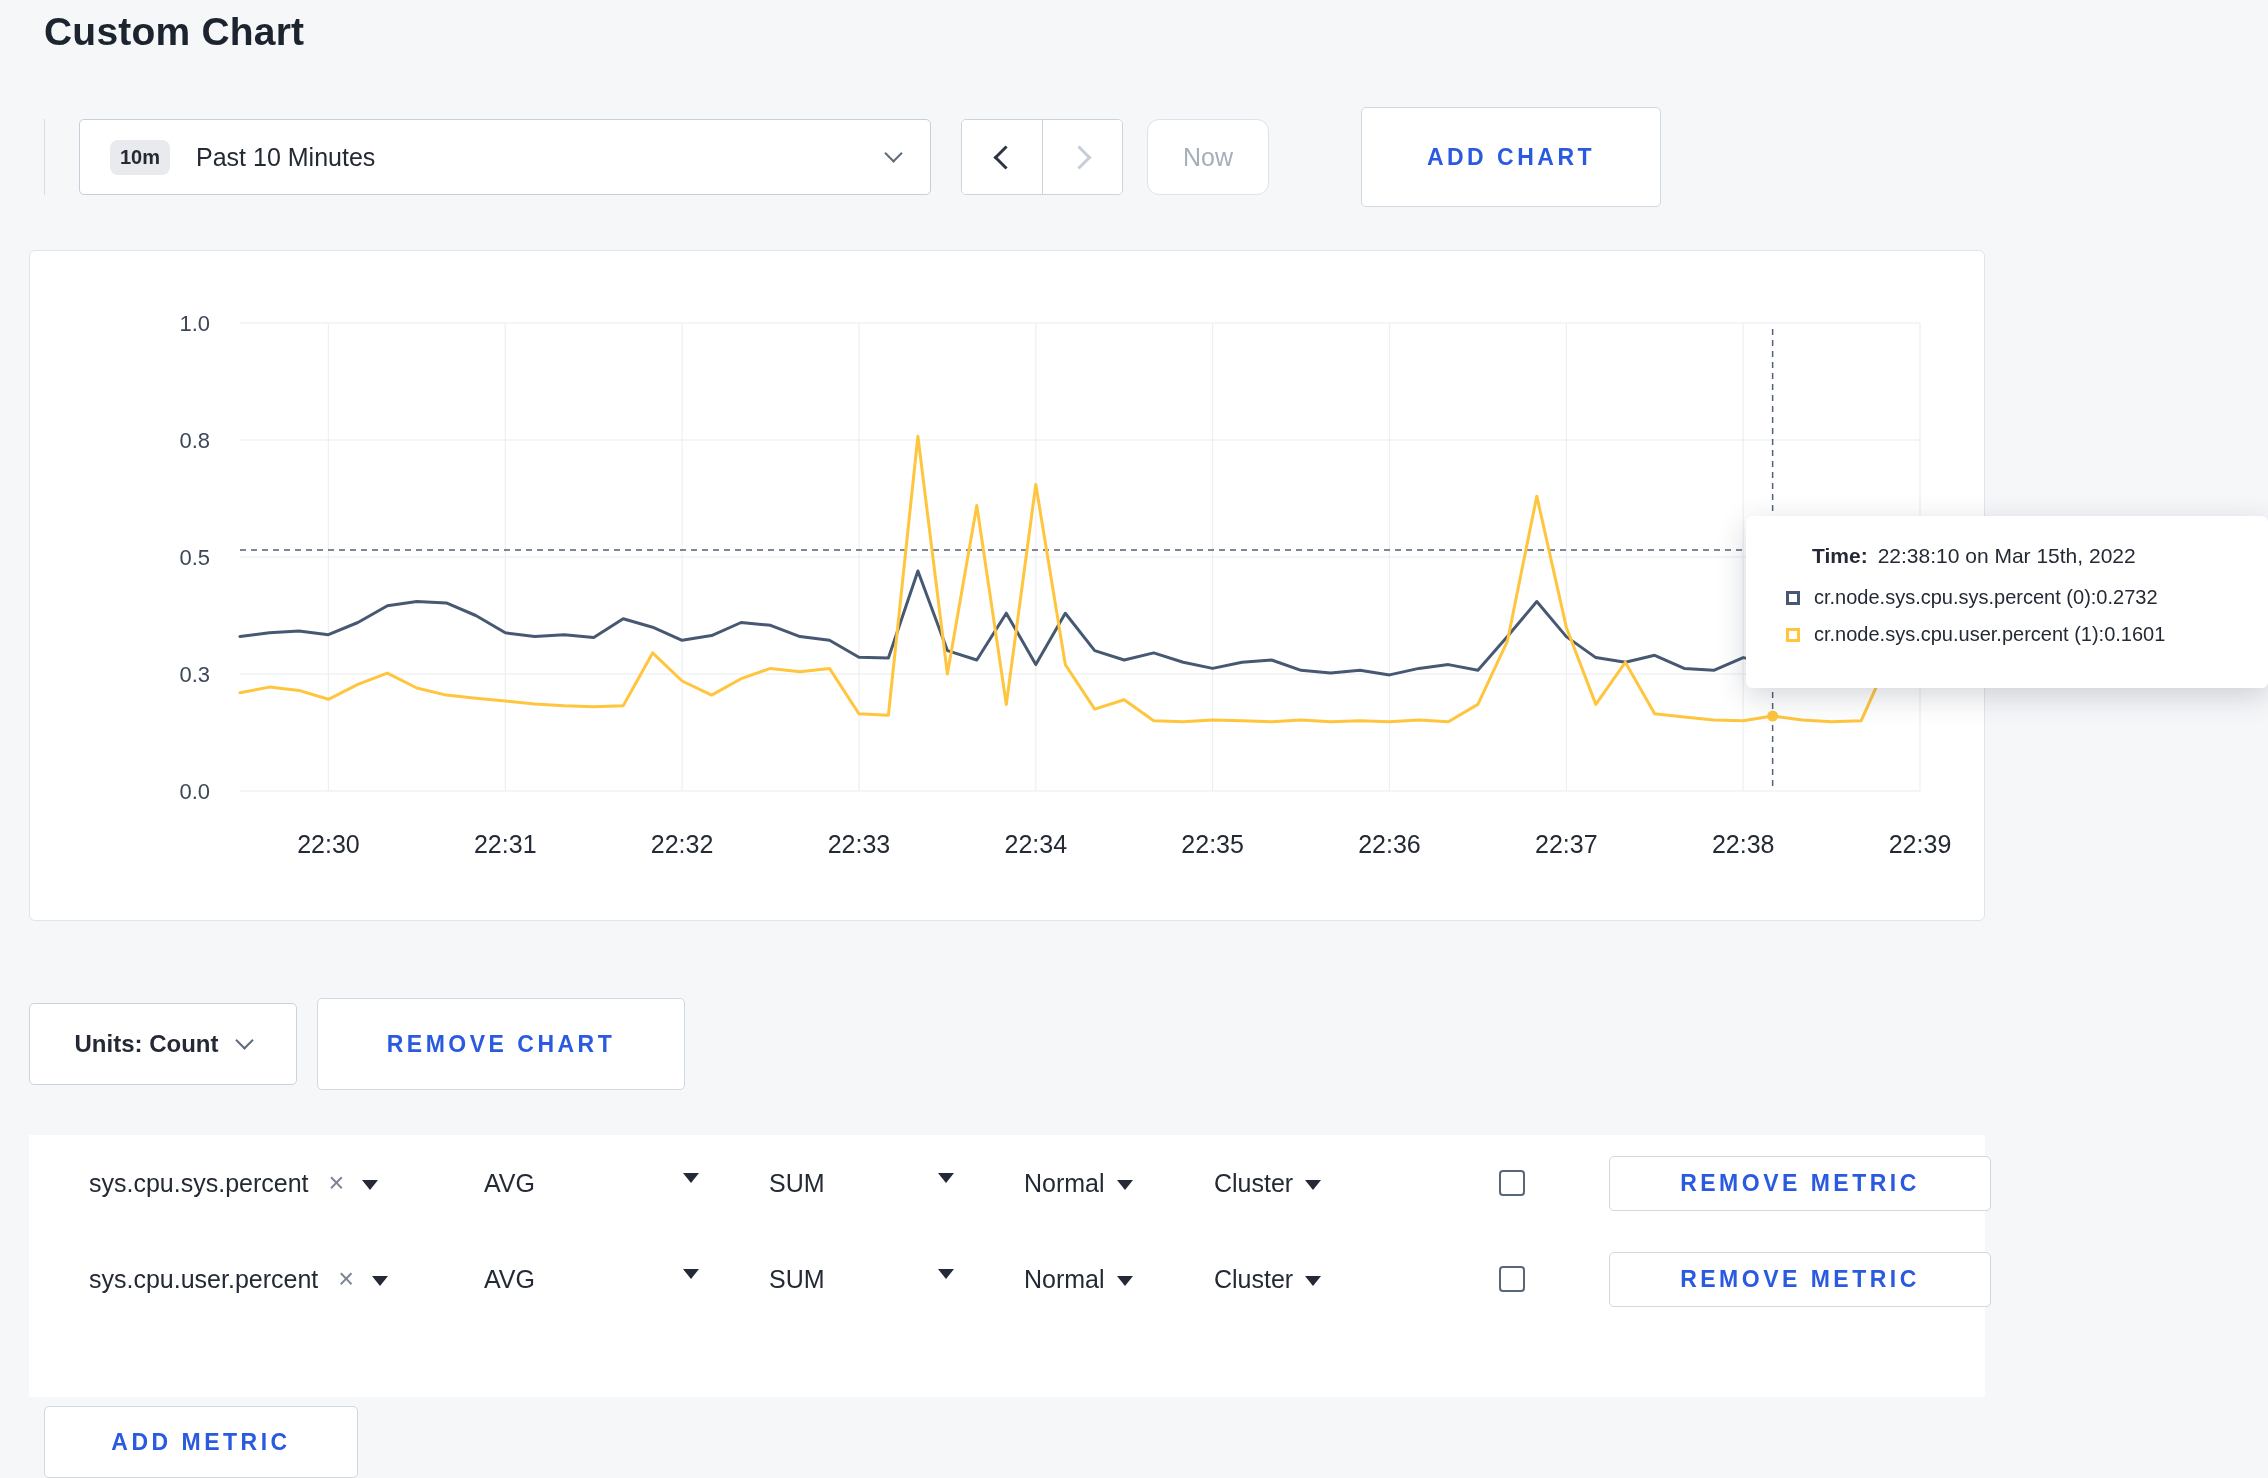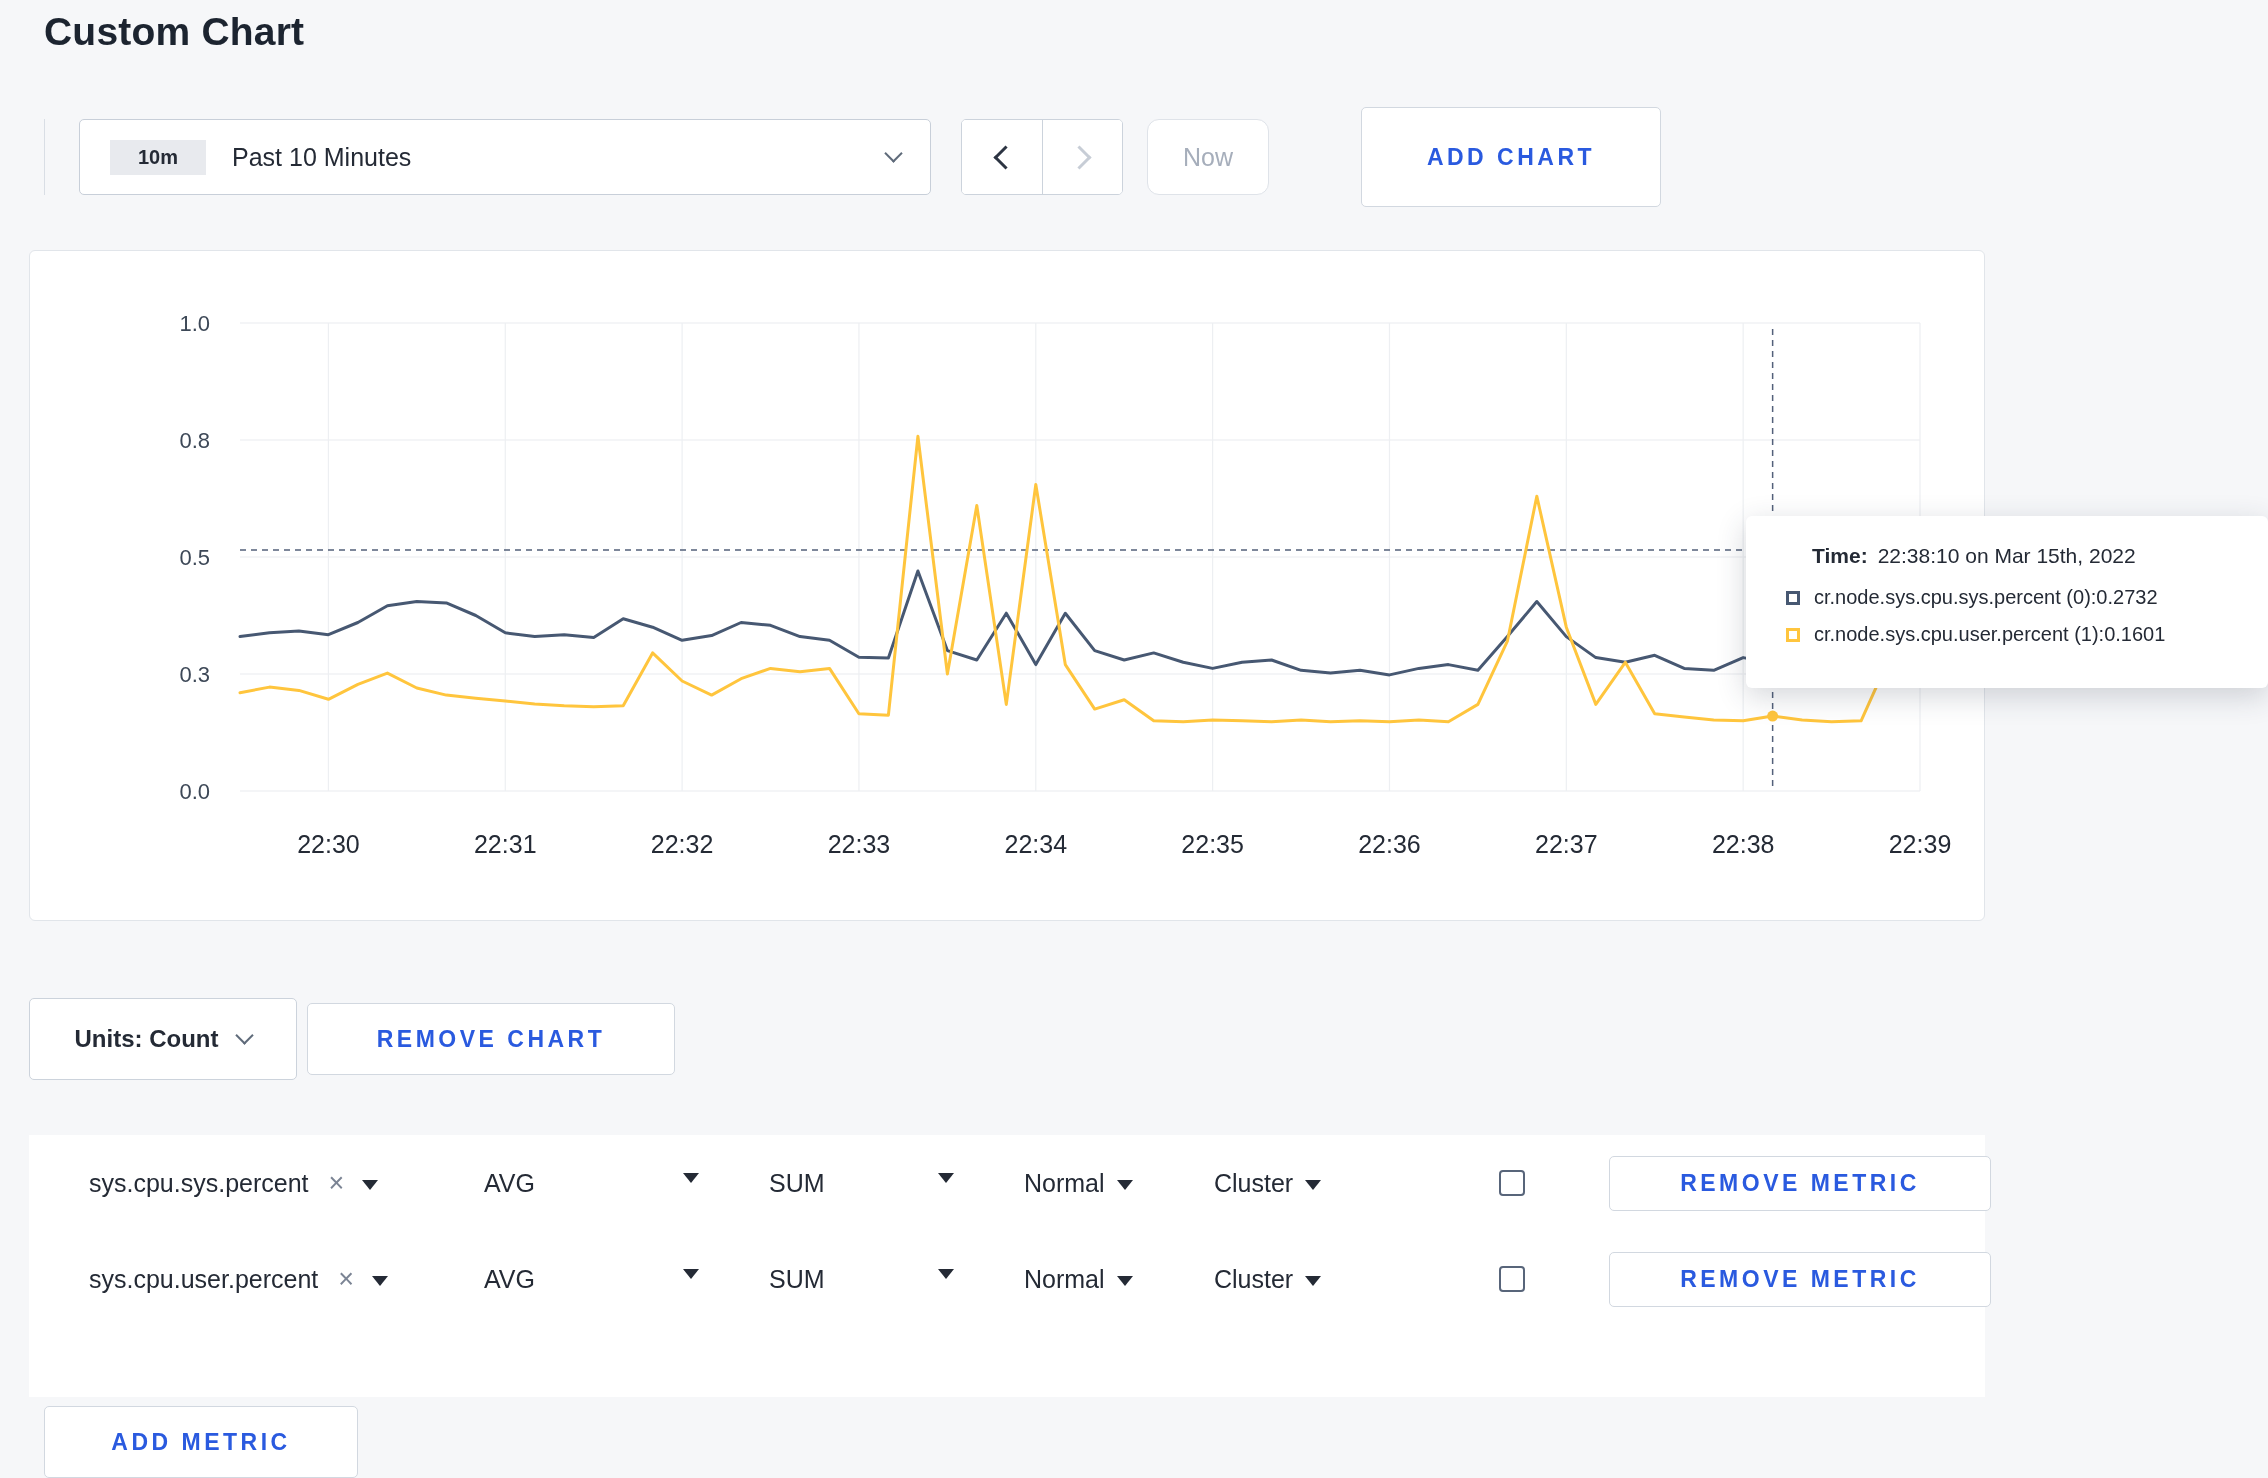--- a/index.html
+++ b/index.html
@@ -19,21 +19,21 @@
   }
 
   
   .toolbar { position:absolute; left:44px; top:118px; height:78px; display:flex; align-items:center; }
   .toolbar-divider { width:1px; height:76px; background:#d9dee5; margin-right:34px; }
   .time-select {
     width:852px; height:76px; background:#fff; border:1px solid #c8cfd9; border-radius:5px;
     display:flex; align-items:center; padding:0 30px; cursor:pointer;
   }
   .badge {
-    background:#e8eaee; border-radius:0; padding:6px 28px;
+    background:#e8eaee; border-radius:8px; padding:6px 10px;
     font-size:20px; font-weight:bold; color:#242a35; margin-right:26px;
   }
   .time-label { font-size:25px; color:#242a35; }
   .chev-down {
     display:inline-block; width:13px; height:13px;
     border-right:2px solid #5f6b7a; border-bottom:2px solid #5f6b7a;
     transform:rotate(45deg); margin-top:-7px;
   }
   .time-select .chev-down { margin-left:auto; }
   .nav-group {
@@ -87,21 +87,21 @@
   }
   .tt-series-label { font-weight:normal; margin-right:0; }
 
   
   .units-row { position:absolute; left:29px; top:998px; display:flex; align-items:center; }
   .units-btn {
     width:268px; height:82px; background:#fff; border:1px solid #ccd3dc; border-radius:5px;
     display:flex; align-items:center; justify-content:center; gap:20px;
     font-size:24px; font-weight:bold; color:#242a35; font-family:inherit; cursor:pointer;
   }
-  .remove-chart { margin-left:10px; width:368px; height:72px; }
+  .remove-chart { margin-left:20px; width:368px; height:92px; }
 
   
   .metrics-card {
     position:absolute; left:29px; top:1135px; width:1956px; height:262px; background:#fff;
   }
   .thead, .mrow {
     display:grid;
     grid-template-columns:395px 285px 255px 190px 200px 195px auto;
     align-items:center; padding-left:60px;
   }

